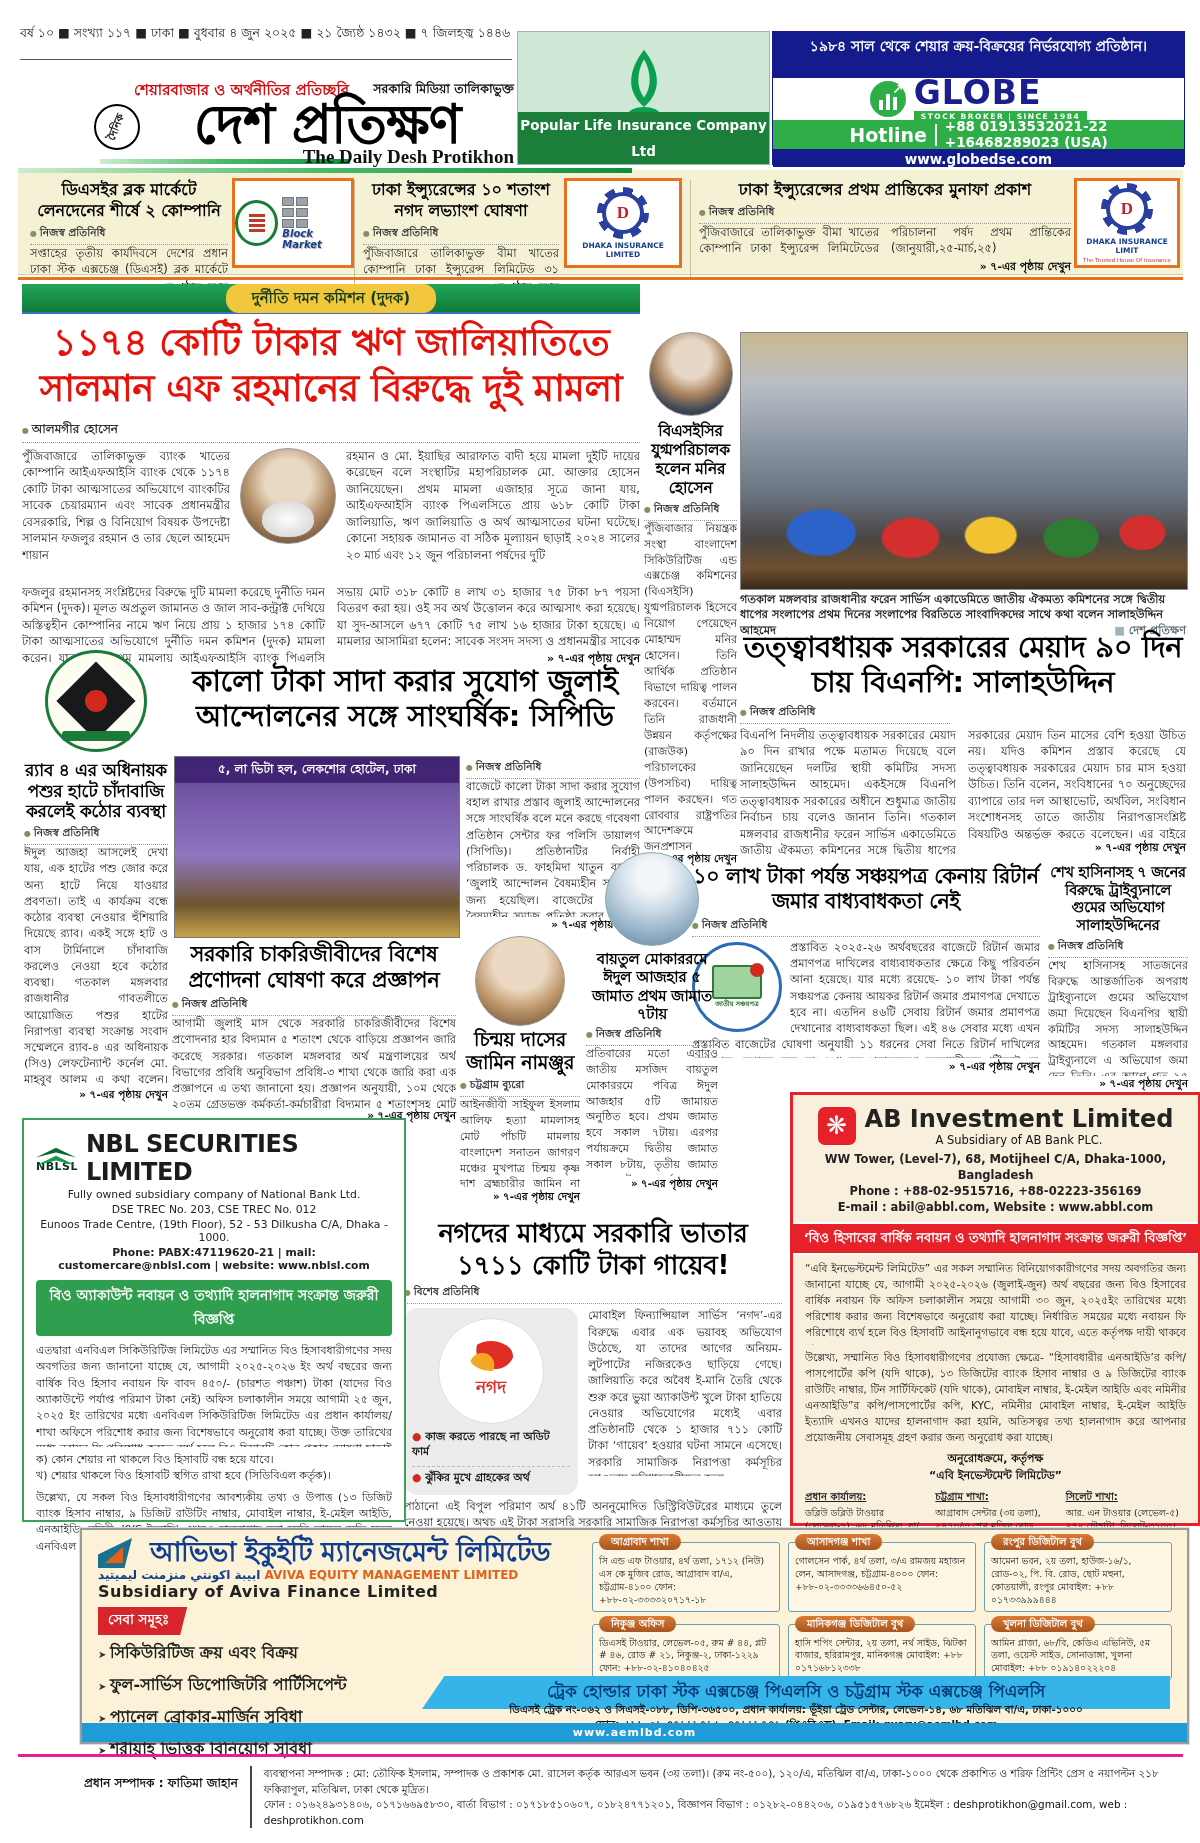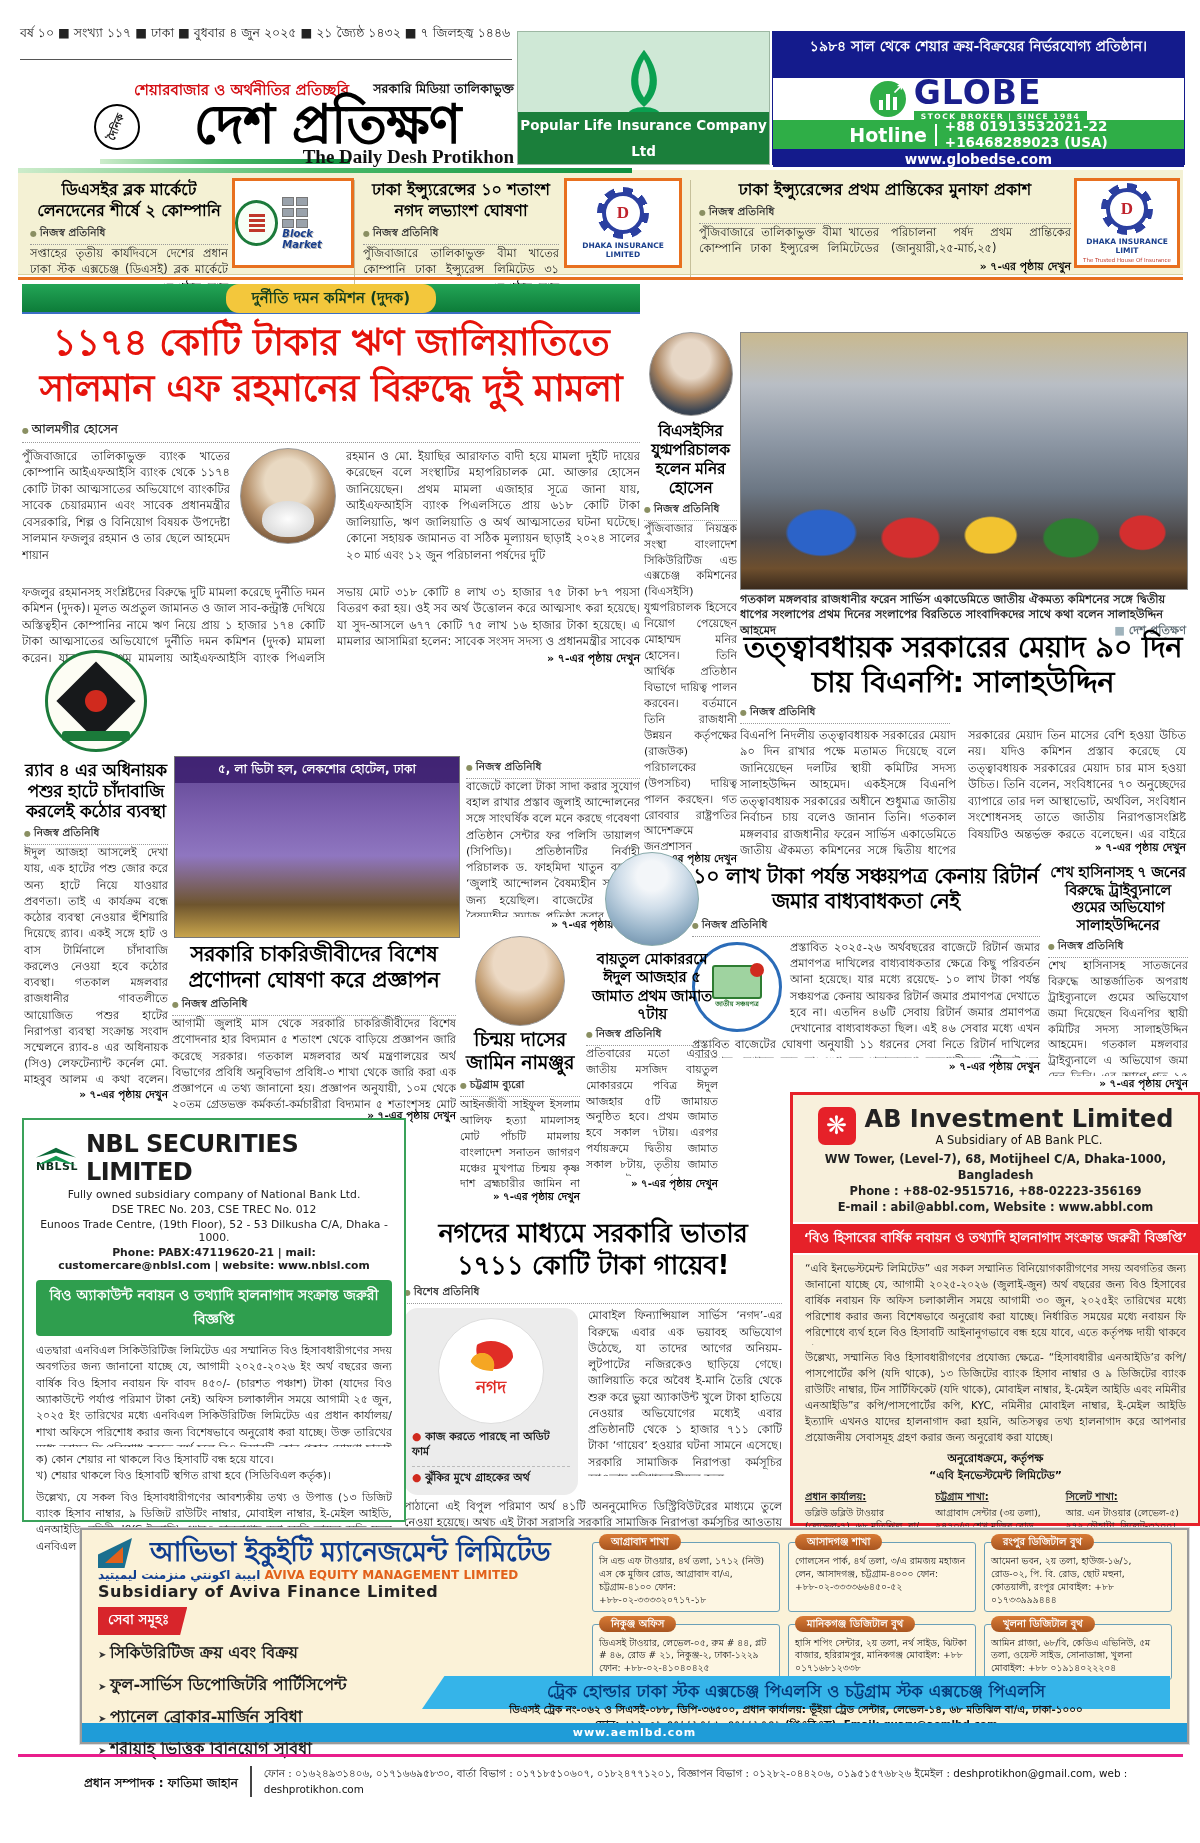--- a/index.html
+++ b/index.html
@@ -315,20 +315,21 @@
           <div class="rab-dot"></div>
         </div>
       <div class="rab-banner"></div>
     </div>
     <div class="art-h" style="font-size:17px;margin-top:8px">র‍্যাব ৪ এর অধিনায়ক পশুর হাটে চাঁদাবাজি করলেই কঠোর ব্যবস্থা</div>
     <div class="byline">নিজস্ব প্রতিনিধি</div>
     <div class="bodytxt clip" style="height:242px;font-size:11.2px">ঈদুল আজহা আসলেই দেখা যায়, এক হাটের পশু জোর করে অন্য হাটে নিয়ে যাওয়ার প্রবণতা। তাই এ কার্যক্রম বন্ধে কঠোর ব্যবস্থা নেওয়ার হুঁশিয়ারি দিয়েছে র‍্যাব। একই সঙ্গে হাট ও বাস টার্মিনালে চাঁদাবাজি করলেও নেওয়া হবে কঠোর ব্যবস্থা। গতকাল মঙ্গলবার রাজধানীর গাবতলীতে আয়োজিত পশুর হাটের নিরাপত্তা ব্যবস্থা সংক্রান্ত সংবাদ সম্মেলনে র‍্যাব-৪ এর অধিনায়ক (সিও) লেফটেন্যান্ট কর্নেল মো. মাহবুব আলম এ কথা বলেন। তিনি বলেন, ঈদুল আজহা উপলক্ষে দেশের সর্ববৃহৎ পশুর হাট গাবতলীসহ অন্যান্য পশুর হাটের নিরাপত্তা জোরদার করতে এবং</div>
     <div class="more" style="text-align:right;font-size:10.5px">» ৭-এর পৃষ্ঠায় দেখুন</div>
   </div>
 
+  <div class="abs art-h" style="left:170px;top:664px;width:470px;font-size:29px">কালো টাকা সাদা করার সুযোগ জুলাই আন্দোলনের সঙ্গে সাংঘর্ষিক: সিপিডি</div>
   <div class="abs cpd-photo" style="left:174px;top:756px;width:284px;height:180px;border:1px solid #777">
     <div class="cpd-strip">৫, লা ভিটা হল, লেকশোর হোটেল, ঢাকা</div>
   </div>
   <div class="abs" style="left:466px;top:756px;width:174px">
     <div class="byline">নিজস্ব প্রতিনিধি</div>
     <div class="bodytxt clip" style="height:138px;font-size:11.2px">বাজেটে কালো টাকা সাদা করার সুযোগ বহাল রাখার প্রস্তাব জুলাই আন্দোলনের সঙ্গে সাংঘর্ষিক বলে মনে করছে গবেষণা প্রতিষ্ঠান সেন্টার ফর পলিসি ডায়ালগ (সিপিডি)। প্রতিষ্ঠানটির নির্বাহী পরিচালক ড. ফাহমিদা খাতুন বলেন, ‘জুলাই আন্দোলন বৈষম্যহীন সমাজের জন্য হয়েছিল। বাজেটের প্রত্যাশা বৈষম্যহীন সমাজ প্রতিষ্ঠা করার, সেটার সঙ্গে এই প্রস্তাব</div>
     <div class="more" style="text-align:right;font-size:10.5px">» ৭-এর পৃষ্ঠায় দেখুন</div>
   </div>
 
   <div class="abs" style="left:172px;top:942px;width:284px">
@@ -457,17 +458,18 @@
       <span>ফোন: +৮৮-০২-৪৭১১৮৭১৬, ৪৭১১৮৭৪২ (পিএবিএক্স), Email: quary@aemlbd.com</span>
     </div>
     <div class="aviva-web">www.aemlbd.com</div>
   </div>
 
   <div class="abs magenta-rule" style="left:18px;top:1754px;width:1165px;height:3px"></div>
 
   <div class="abs footer" style="left:84px;top:1766px;width:1098px">
     <div class="ed">প্রধান সম্পাদক : ফাতিমা জাহান</div>
     <div class="pub">
+      <div>ব্যবস্থাপনা সম্পাদক : মো: তৌফিক ইসলাম, সম্পাদক ও প্রকাশক মো. রাসেল কর্তৃক আরএস ভবন (৩য় তলা)। (রুম নং-৫০০), ১২০/এ, মতিঝিল বা/এ, ঢাকা-১০০০ থেকে প্রকাশিত ও শরিফ প্রিন্টিং প্রেস ৫ নয়াপল্টন ২১৮ ফকিরাপুল, মতিঝিল, ঢাকা থেকে মুদ্রিত।</div>
       <div>ফোন : ০১৬২৪৯৩১৪০৬, ০১৭১৬৬৯৫৮৩০, বার্তা বিভাগ : ০১৭১৮৫১০৬০৭, ০১৮২৪৭৭১২০১, বিজ্ঞাপন বিভাগ : ০১২৮২-০৪৪২০৬, ০১৯৫১৫৭৬৮২৬ ইমেইল : deshprotikhon@gmail.com, web : deshprotikhon.com</div>
     </div>
   </div>
 
 </div>
 
 </body></html>

